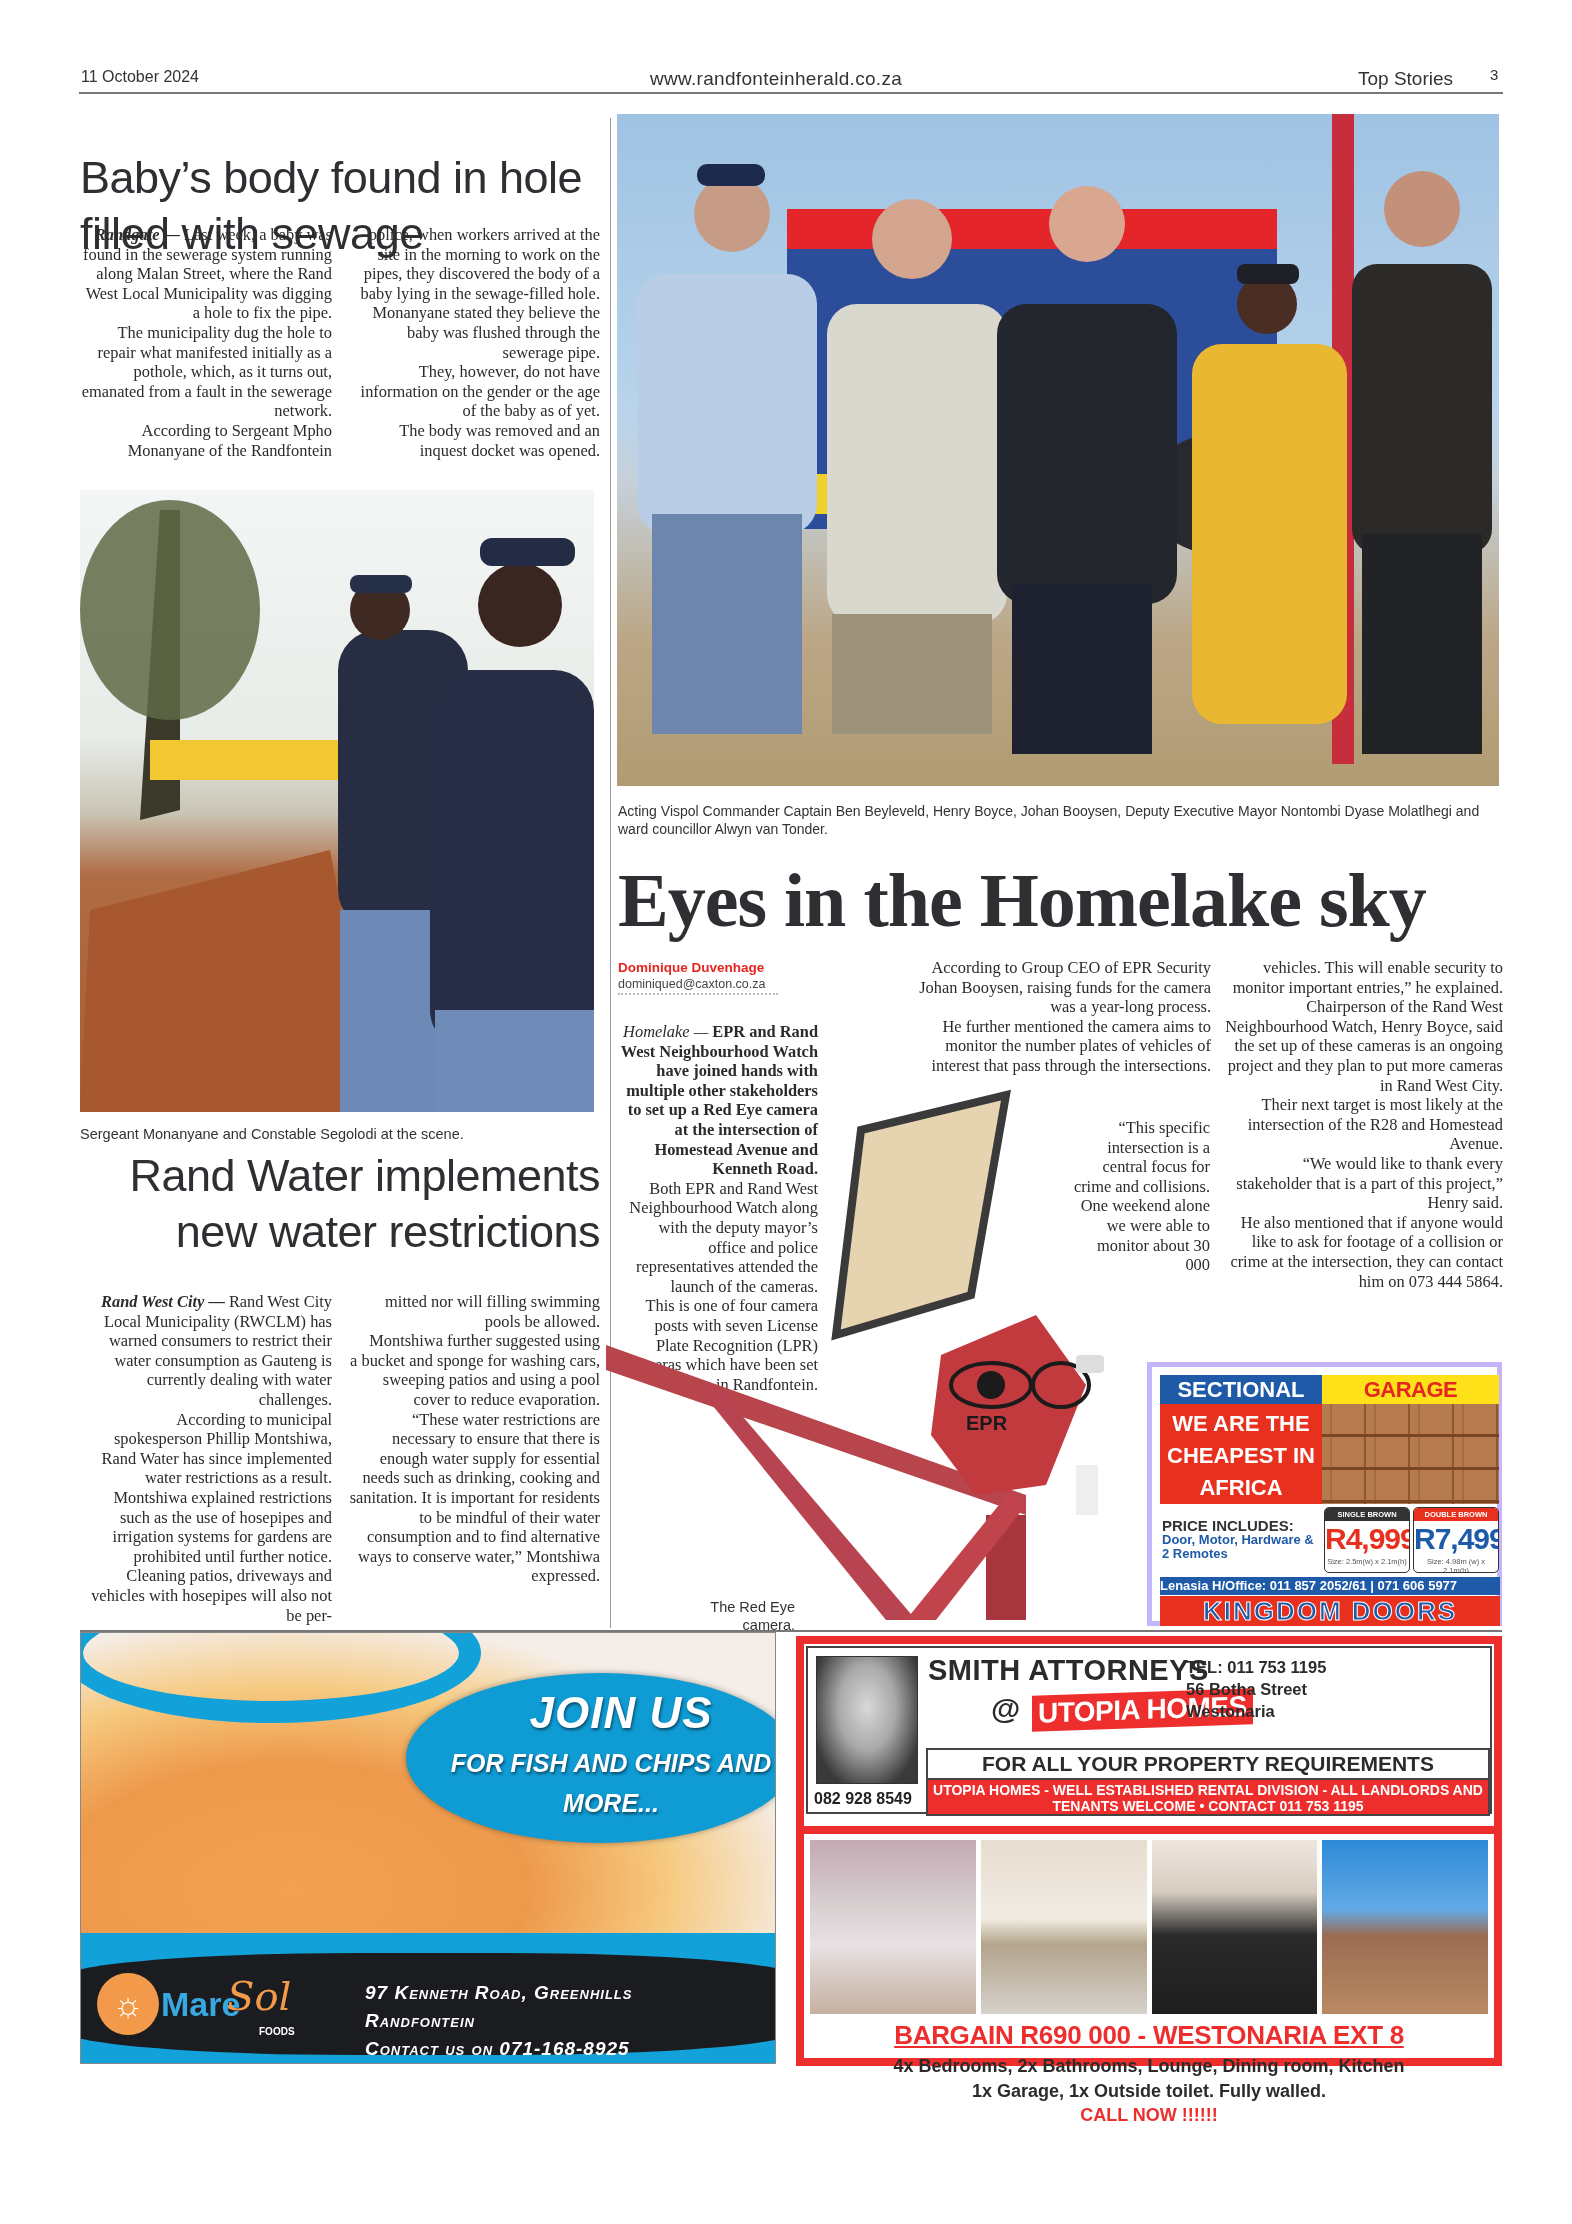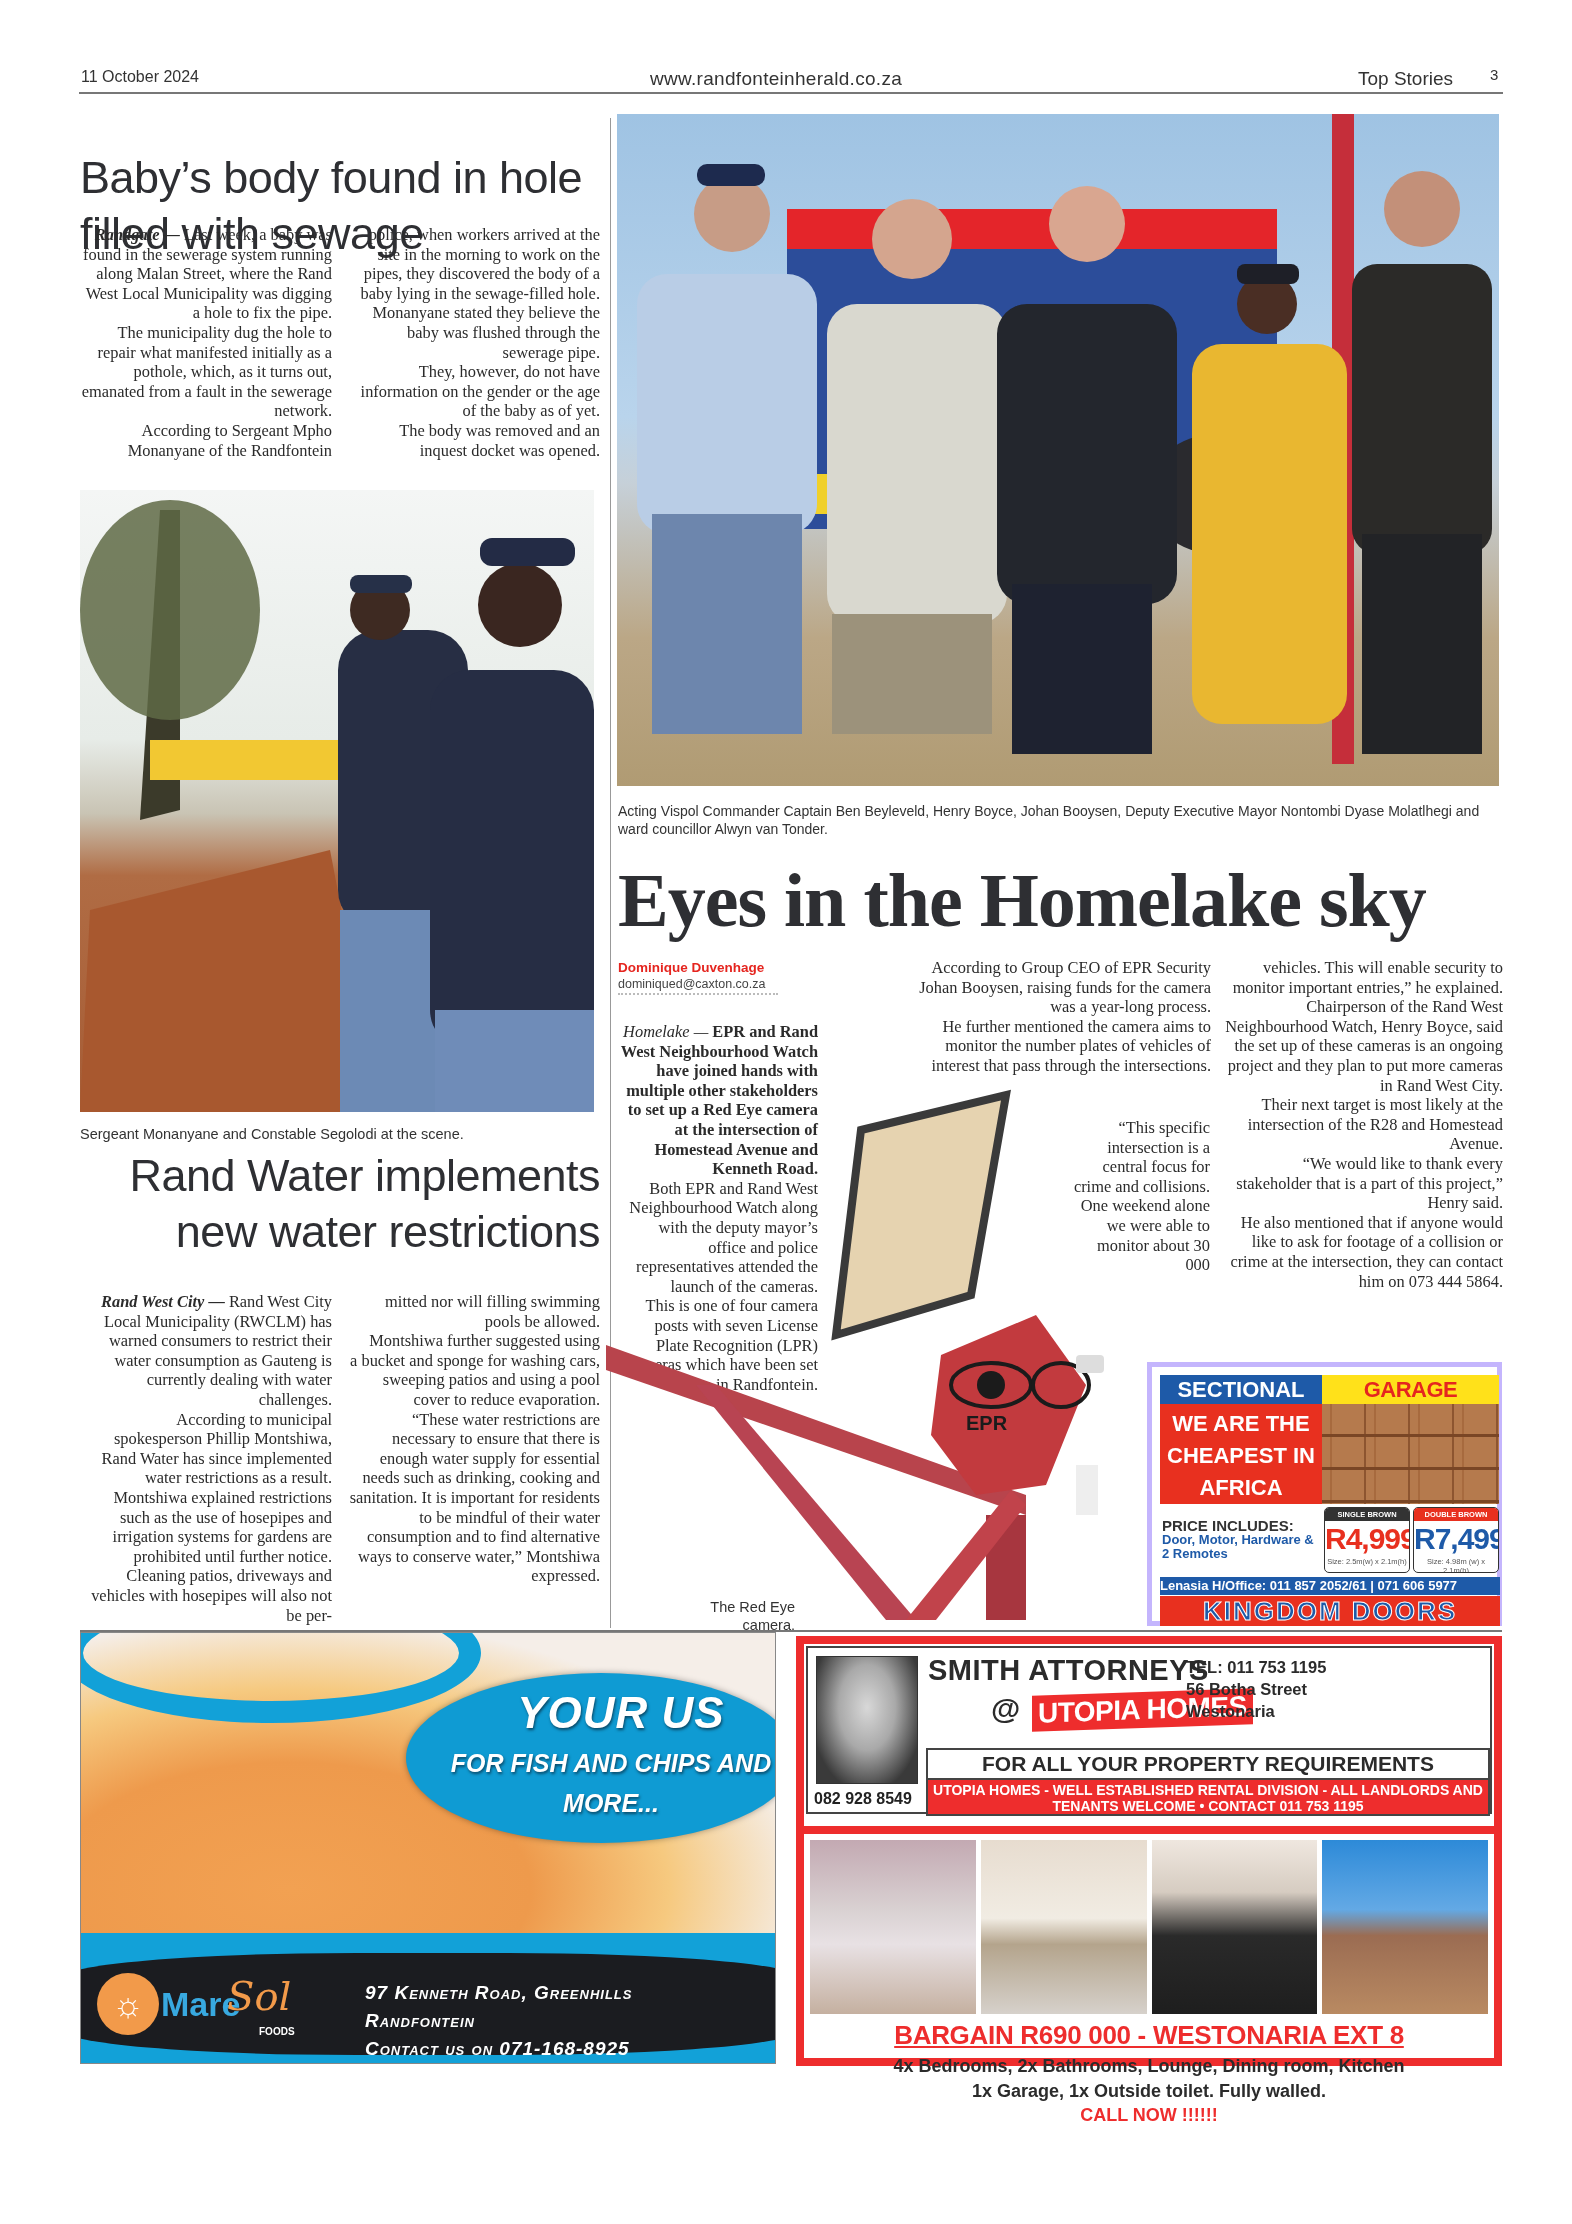--- a/index.html
+++ b/index.html
@@ -252,21 +252,21 @@
   <div class="abs kd-contact">Lenasia H/Office: 011 857 2052/61 | 071 606 5977</div>
   <div class="abs kd-brand">KINGDOM DOORS</div>
 </div>
 
 <div class="abs divider-h"></div>
 
 <div class="abs ms sans">
   <div class="abs ms-food"></div>
   <div class="abs ms-wave-top"></div>
   <div class="abs ms-bubble"></div>
-  <div class="abs ms-join">YOUR US</div>
+  <div class="abs ms-join">JOIN US</div>
   <div class="abs ms-sub">FOR FISH AND CHIPS AND MORE...</div>
   <div class="abs ms-bottom"></div>
   <div class="abs ms-black"></div>
   <div class="abs ms-logo-sun">☼</div>
   <div class="abs ms-mare">Mare</div>
   <div class="abs ms-sol">Sol</div>
   <div class="abs ms-foods">FOODS</div>
   <div class="abs ms-addr">
     <div>97 Kenneth Road, Greenhills</div>
     <div>Randfontein</div>

